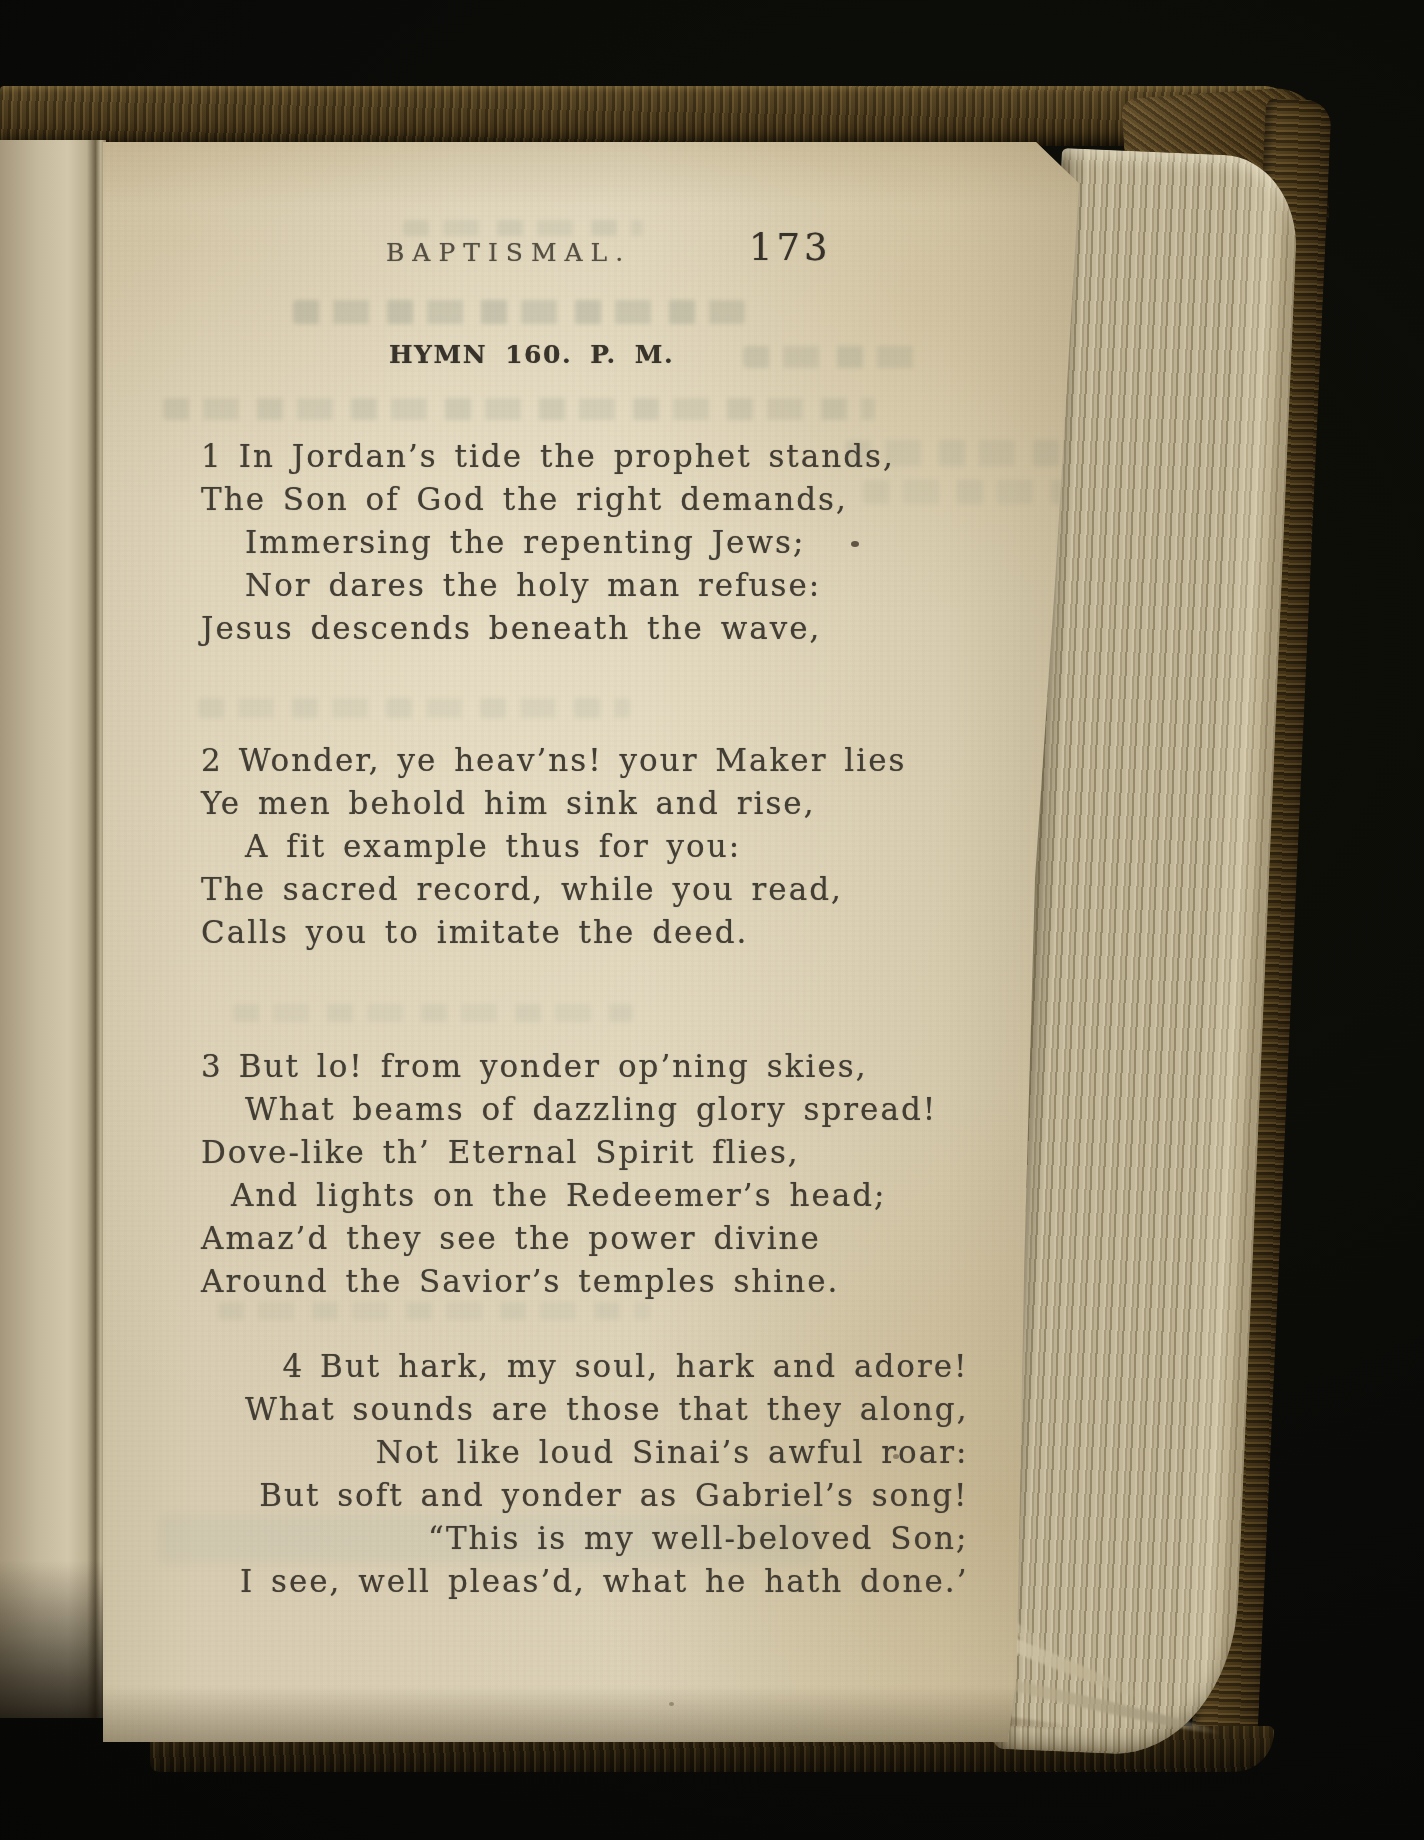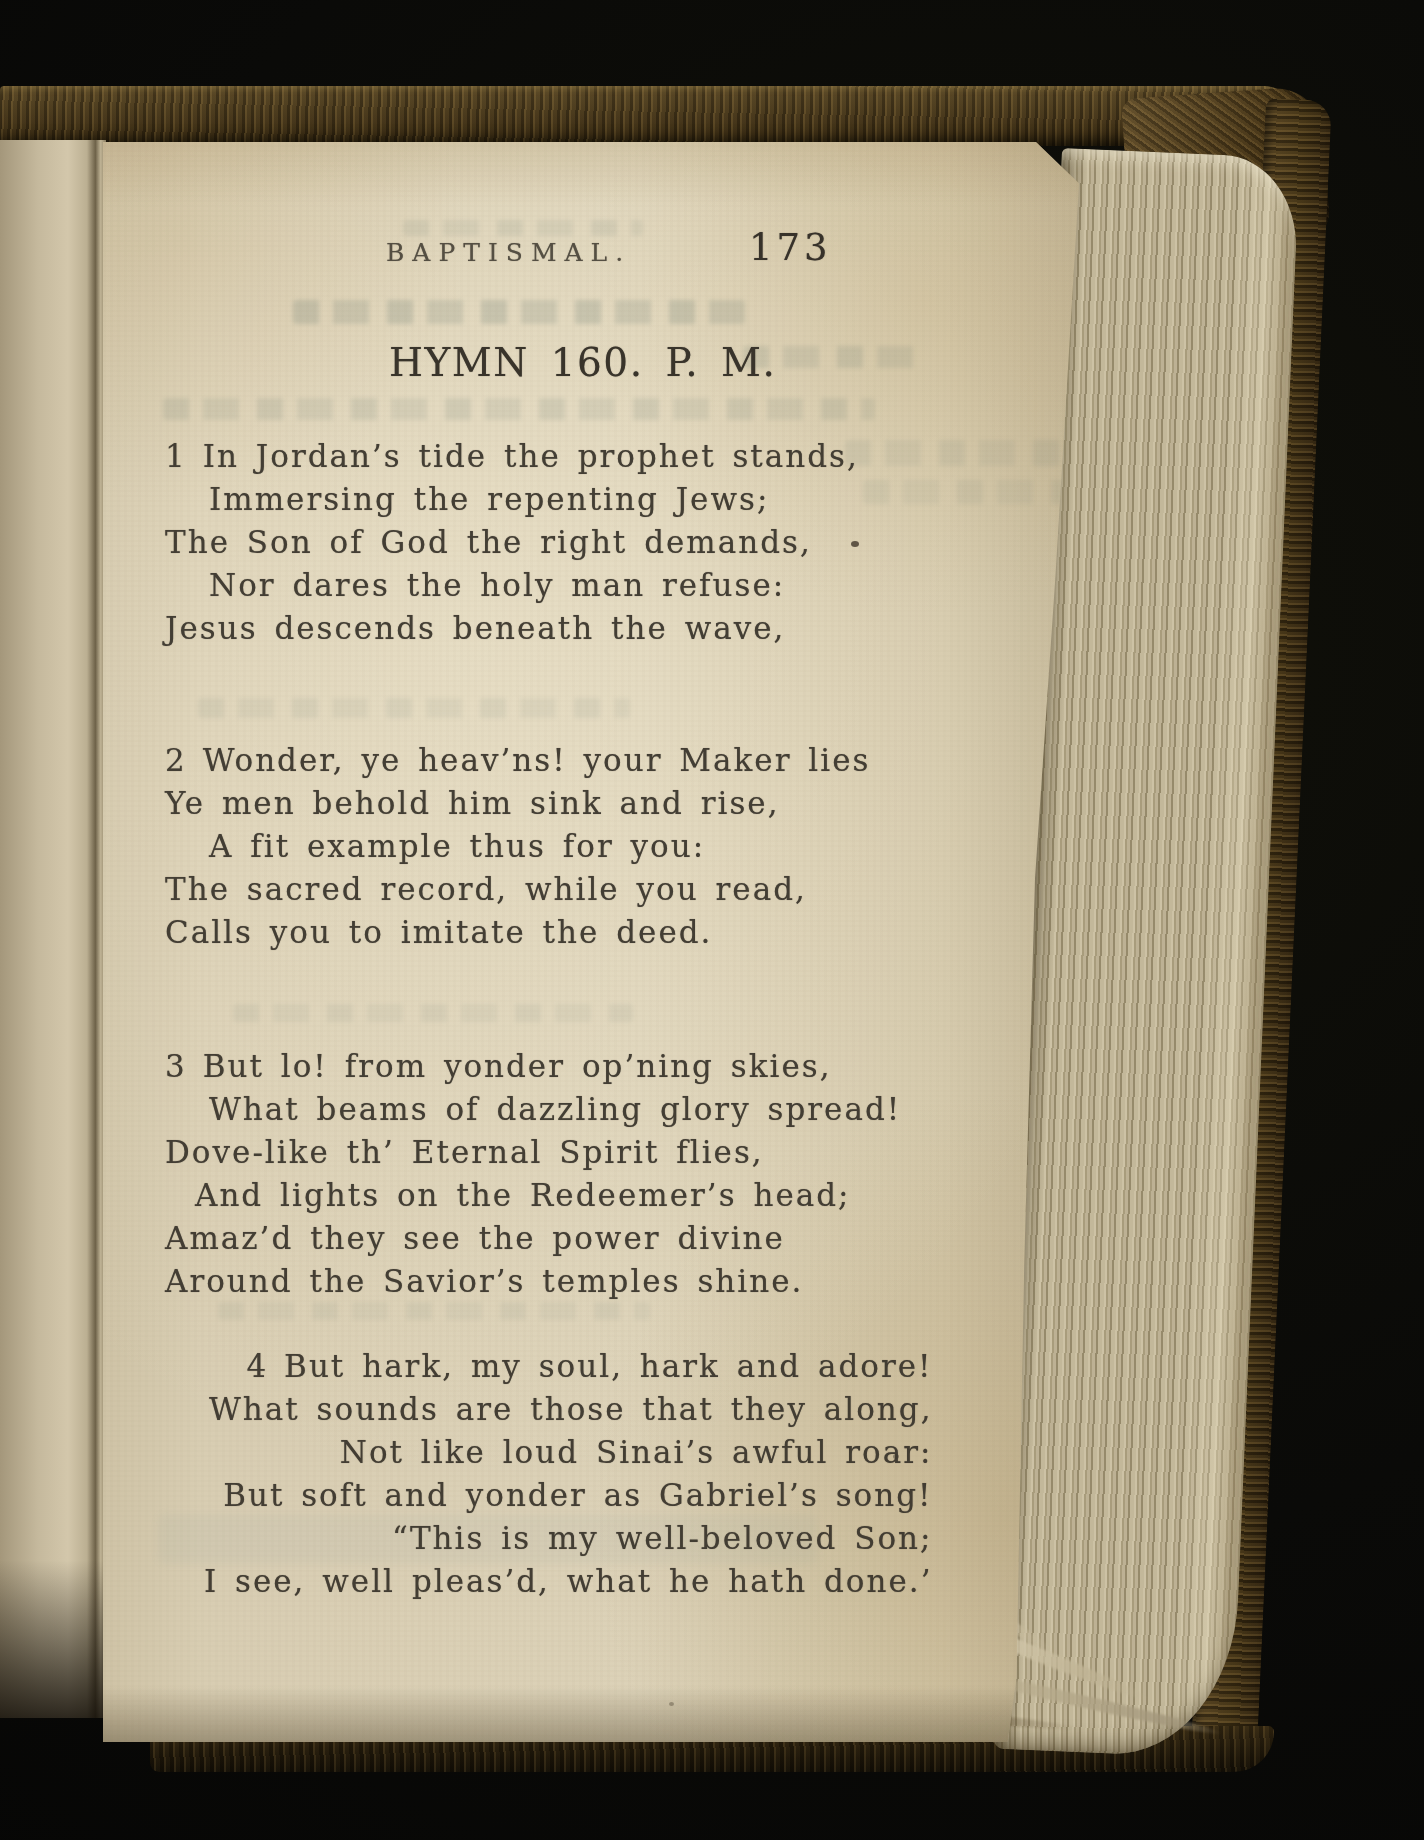--- a/index.html
+++ b/index.html
@@ -102,25 +102,25 @@
 
   
   .speck{position:absolute;background:#4a4033;border-radius:50%;}
 
   
   .textlayer{position:absolute;inset:0;color:#3a352c;padding-left:24px;}
   .runhead{position:absolute;left:283px;top:96px;font-size:25px;letter-spacing:8px;color:#423d33;opacity:.88;
     text-shadow:0 0 1px rgba(60,54,44,.6);}
   .pagenum{position:absolute;left:646px;top:84px;font-size:37px;letter-spacing:4px;color:#37322a;
     text-shadow:0 0 1px rgba(55,50,42,.6);}
-  .hymntitle{position:absolute;left:286px;top:198px;font-size:39px;letter-spacing:1.5px;word-spacing:8px;
-    color:#39342b;text-shadow:0 0 1px rgba(57,52,43,.6);white-space:nowrap;}
+  .hymntitle{position:absolute;left:286px;top:198px;font-size:25px;letter-spacing:1.5px;word-spacing:8px;
+    color:#39342b;text-shadow:0 0 1px rgba(57,52,43,.6);white-space:nowrap;font-weight:bold;}
   .stanza{position:absolute;left:62px;font-size:31px;line-height:43px;letter-spacing:2px;word-spacing:5px;
     white-space:nowrap;text-shadow:0 0 1px rgba(58,53,44,.55);opacity:.94;}
-  .stanza .line{height:43px;}
+  .stanza .line{height:43px;margin-left:36px;}
   .stanza .line.indent{padding-left:44px;}
   .stanza .num{display:inline-block;min-width:18px;margin-right:16px;}
   .s1{top:293px;} .s2{top:597px;} .s3{top:903px;} .s4{top:1203px;text-align:right;}
 </style>
 </head>
 <body>
 
 <div class="photo">
 
   <div class="cover-top"></div>
@@ -154,22 +154,22 @@
     <div class="speck" style="left:790px;top:1312px;width:6px;height:5px;opacity:.5"></div>
     <div class="speck" style="left:566px;top:1560px;width:5px;height:4px;opacity:.4"></div>
 
     <div class="textlayer">
       <span class="runhead">BAPTISMAL.</span>
       <span class="pagenum">173</span>
       <div class="hymntitle">HYMN 160. P. M.</div>
 
       <div class="stanza s1">
         <div class="line"><span class="num">1</span><span>In Jordan’s tide the prophet stands,</span></div>
+        <div class="line">The Son of God the right demands,</div>
         <div class="line indent">Immersing the repenting Jews;</div>
-        <div class="line">The Son of God the right demands,</div>
         <div class="line indent">Nor dares the holy man refuse:</div>
         <div class="line">Jesus descends beneath the wave,</div>
       </div>
 
       <div class="stanza s2">
         <div class="line"><span class="num">2</span><span>Wonder, ye heav’ns! your Maker lies</span></div>
         <div class="line">Ye men behold him sink and rise,</div>
         <div class="line indent">A fit example thus for you:</div>
         <div class="line">The sacred record, while you read,</div>
         <div class="line">Calls you to imitate the deed.</div>

